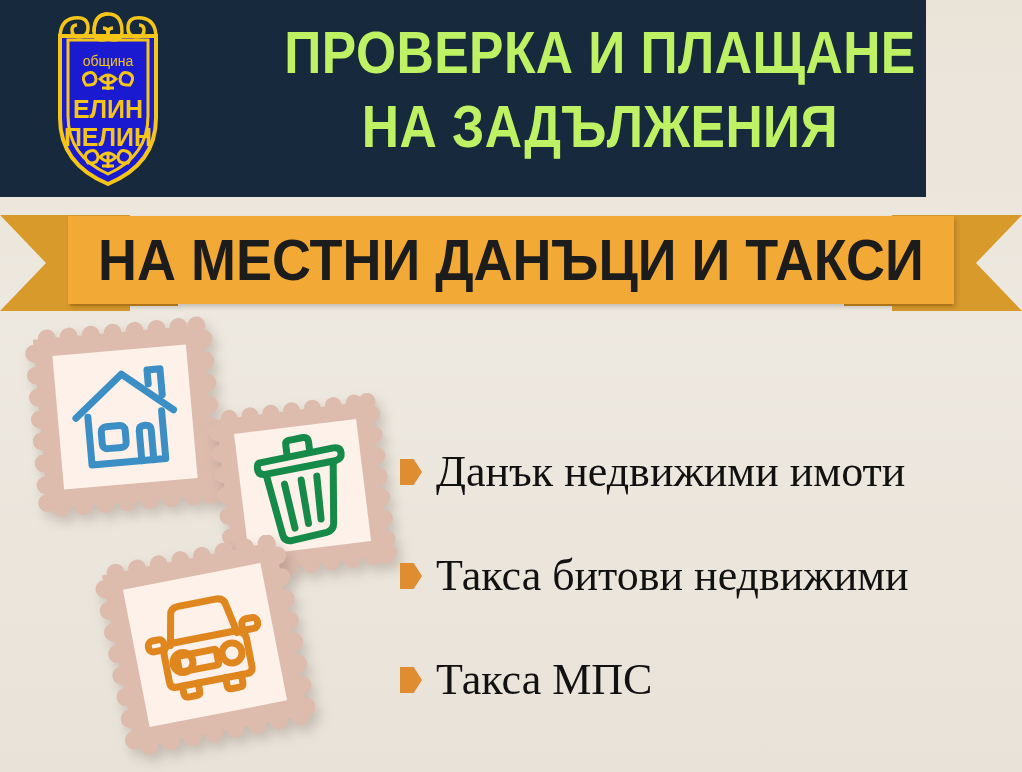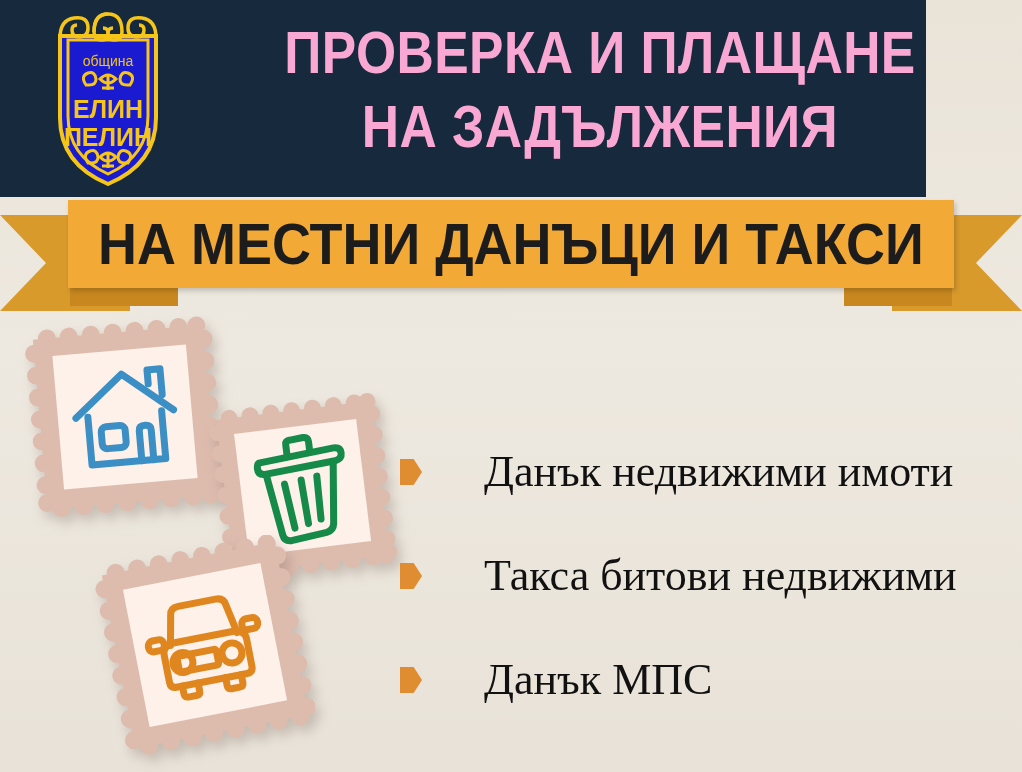--- a/index.html
+++ b/index.html
@@ -36,21 +36,21 @@
     top: 6px;
     width: 140px;
     height: 185px;
   }
   .title-block {
     position: absolute;
     left: 190px;
     top: 16px;
     width: 820px;
     text-align: center;
-    color: #f9a8d4;
+    color: #bef264;
   }
   .title-line {
     font-family: "Liberation Sans Narrow", "Liberation Sans", sans-serif;
     font-weight: bold;
     font-size: 60px;
     line-height: 74px;
     letter-spacing: 0.5px;
     transform: scaleX(0.86);
     transform-origin: center;
     white-space: nowrap;
@@ -84,21 +84,21 @@
     top: 88px;
     width: 108px;
     height: 22px;
     background: #c8881f;
   }
   .ribbon-fold.left { left: 70px; clip-path: polygon(0 0, 108px 0, 108px 22px, 0 22px); }
   .ribbon-fold.right { right: 70px; clip-path: polygon(0 0, 108px 0, 108px 22px, 0 22px); }
   .ribbon-main {
     position: absolute;
     left: 68px;
-    top: 4px;
+    top: 20px;
     width: 886px;
     height: 88px;
     background: #f2a936;
     display: flex;
     align-items: center;
     justify-content: center;
     box-shadow: 2px 3px 5px rgba(0,0,0,0.18);
   }
   .ribbon-text {
     font-family: "Liberation Sans Narrow", "Liberation Sans", sans-serif;
@@ -132,21 +132,20 @@
     position: absolute;
     left: 400px;
     top: 420px;
     width: 610px;
     z-index: 2;
   }
   .bullet-row {
     display: flex;
     align-items: center;
     height: 104px;
-    gap: 48px;
   }
   .bullet-marker {
     flex: 0 0 auto;
     width: 22px;
     height: 26px;
     margin-right: 14px;
     background: #e08c30;
     clip-path: polygon(0 0, 62% 0, 100% 50%, 62% 100%, 0 100%);
   }
   .bullet-label {
@@ -374,17 +373,17 @@
     <div class="bullet-row">
       <span class="bullet-marker"></span>
       <span class="bullet-label">Данък недвижими имоти</span>
     </div>
     <div class="bullet-row">
       <span class="bullet-marker"></span>
       <span class="bullet-label">Такса битови недвижими</span>
     </div>
     <div class="bullet-row">
       <span class="bullet-marker"></span>
-      <span class="bullet-label">Данък МПС</span>
+      <span class="bullet-label">Такса МПС</span>
     </div>
   </div>
 
 </div>
 
 </body></html>

